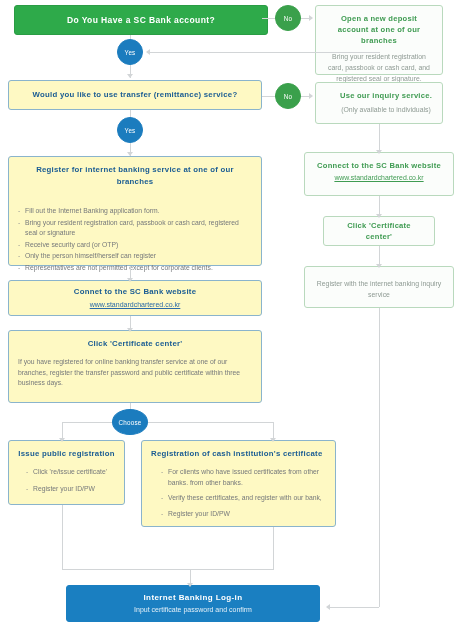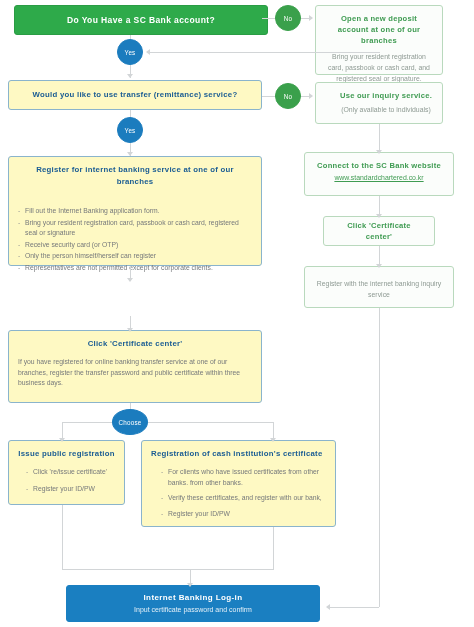--- a/index.html
+++ b/index.html
@@ -317,20 +317,24 @@
   </div>
 
   <div class="box box-green pad" style="left:323px; top:216px; width:112px; height:30px; display:flex; align-items:center; justify-content:center;">
     <div class="b-title">Click 'Certificate center'</div>
   </div>
 
   <div class="box box-green pad" style="left:304px; top:266px; width:150px; height:42px; display:flex; flex-direction:column; align-items:center; justify-content:center;">
     <div class="b-sub" style="margin-top:4px;">Register with the internet banking inquiry service</div>
   </div>
 
+  <div class="box box-blue pad" style="left:8px; top:280px; width:254px; height:36px; display:flex; flex-direction:column; align-items:center; justify-content:center;">
+    <div class="b-title">Connet to the SC Bank website</div>
+    <a class="b-link" href="#" style="margin-top:1px;">www.standardchartered.co.kr</a>
+  </div>
 
   <div class="box box-blue pad" style="left:8px; top:330px; width:254px; height:73px;">
     <div class="b-title" style="margin-bottom:7px;">Click 'Certificate center'</div>
     <div class="b-body">If you have registered for online banking transfer service at one of our branches, register the transfer password and public certificate within three business days.</div>
   </div>
 
   <div class="circle circle-blue" style="left:112px; top:409px; width:36px; height:26px; border-radius:50%;">
     <span>Choose</span>
   </div>
 

